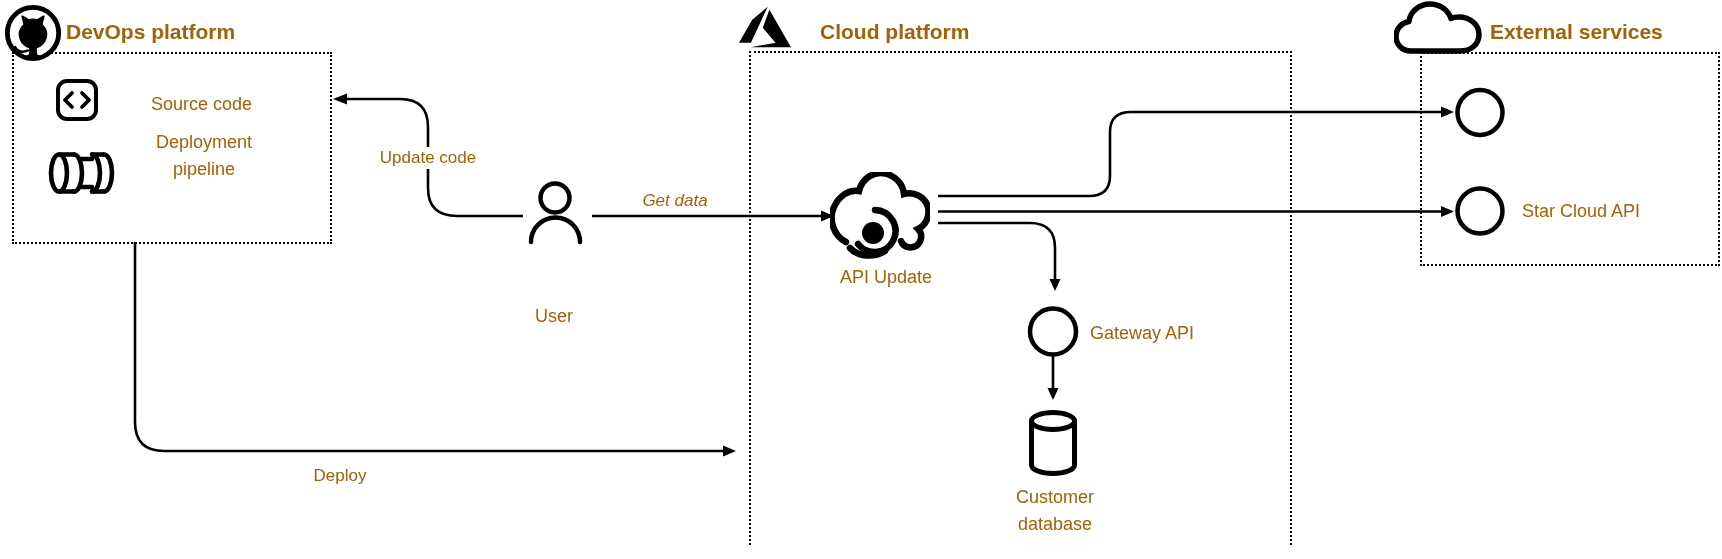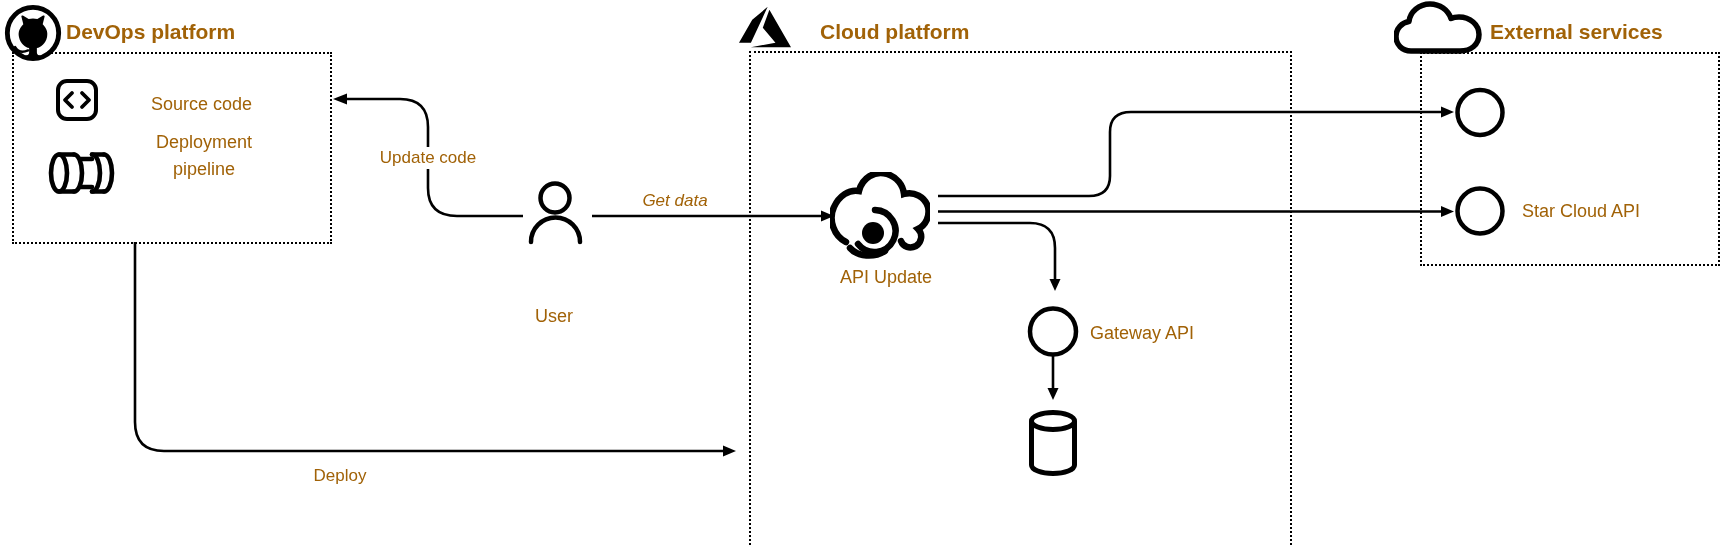--- a/index.html
+++ b/index.html
@@ -114,19 +114,20 @@
 
   <div class="title" style="left:66px;top:20px;">DevOps platform</div>
   <div class="title" style="left:820px;top:20px;">Cloud platform</div>
   <div class="title" style="left:1490px;top:20px;">External services</div>
 
   <div class="nlabel" style="left:151px;top:91px;white-space:nowrap;">Source code</div>
   <div class="nlabel center" style="left:138px;top:129px;width:132px;">Deployment pipeline</div>
   <div class="nlabel center" style="left:514px;top:263px;width:80px;margin-top:40px;">User</div>
   <div class="nlabel center" style="left:816px;top:264px;width:140px;">API Update</div>
   <div class="nlabel" style="left:1090px;top:320px;white-space:nowrap;">Gateway API</div>
+  <div class="nlabel center" style="left:1000px;top:484px;width:110px;">Customer database</div>
   <div class="nlabel" style="left:1522px;top:198px;white-space:nowrap;">Star Cloud API</div>
 
   <div class="elabel" style="left:368px;top:147px;width:120px;">Update code</div>
   <div class="elabel" style="left:634px;top:190px;width:82px;font-style:italic;">Get data</div>
   <div class="elabel" style="left:305px;top:465px;width:70px;">Deploy</div>
 
 </div>
 
 </body></html>

